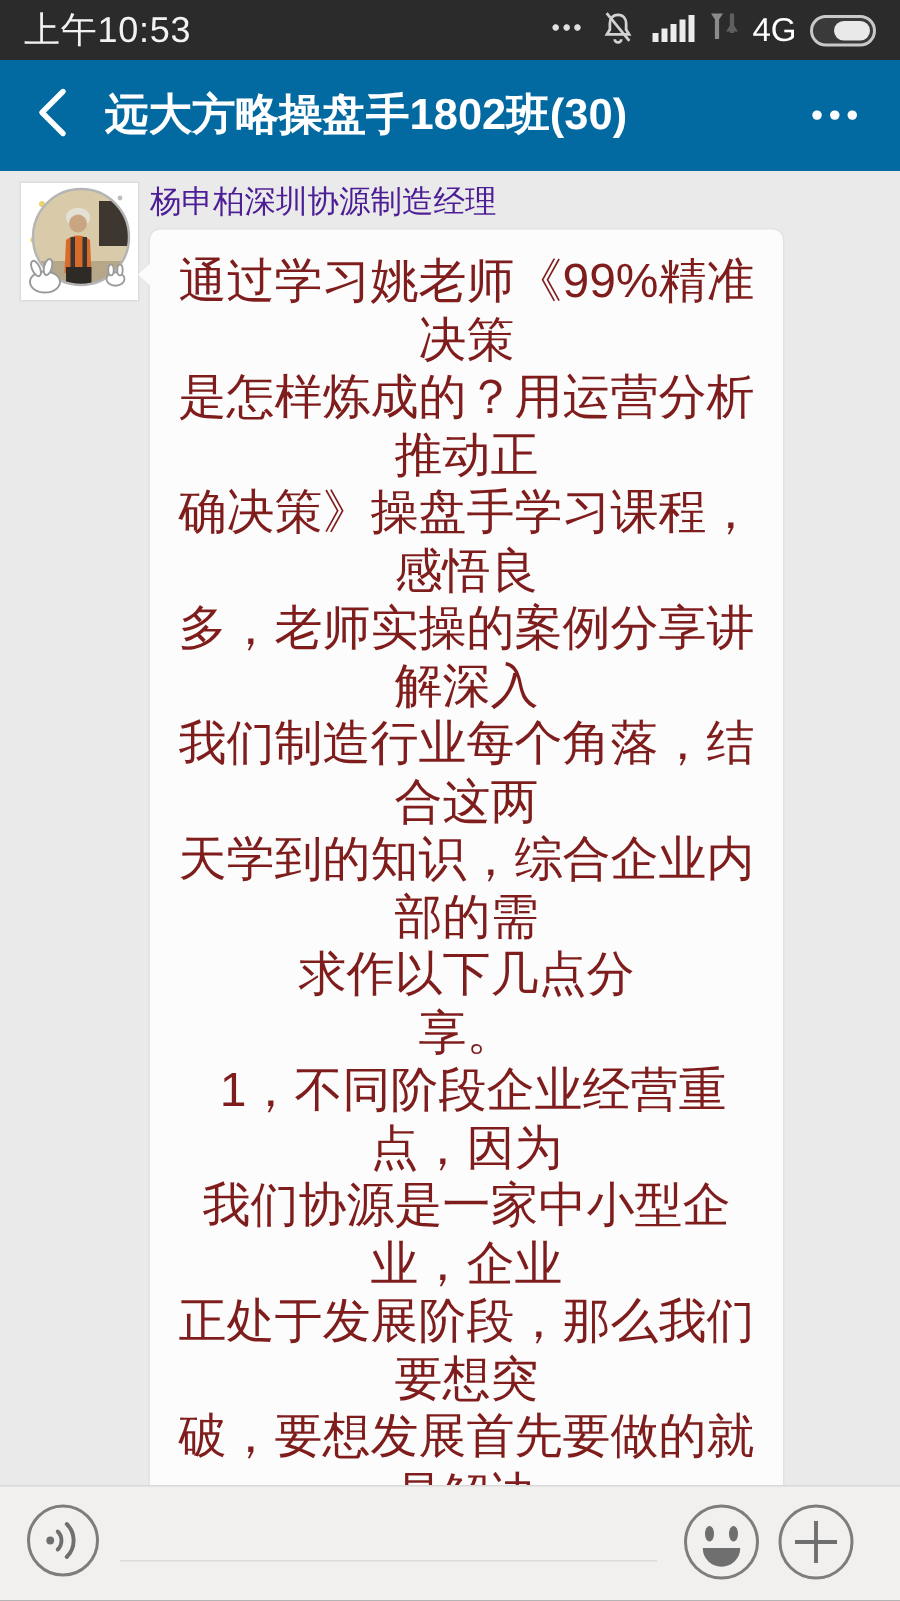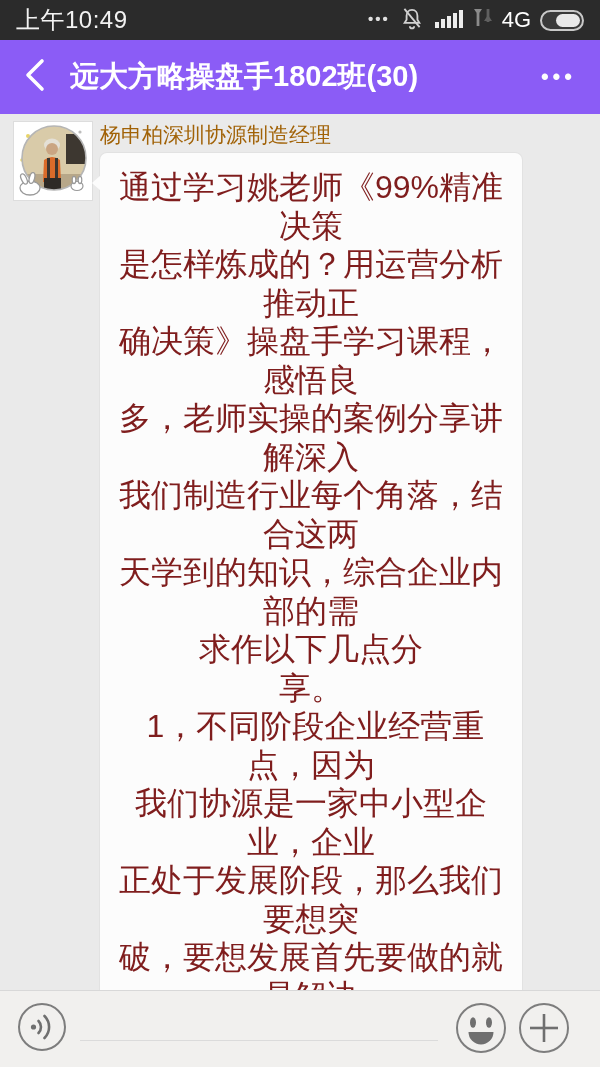--- a/index.html
+++ b/index.html
@@ -17,32 +17,32 @@
   .status-time{ font-size:24px; letter-spacing:.5px; }
   .status-right{ margin-left:auto; display:flex; align-items:center; gap:9px; }
   .status-more{ font-size:15px; color:#e0e0e0; letter-spacing:2px; font-weight:bold; transform:translateY(-2px); }
   .net-label{ font-size:22px; color:#ffffff; }
   .battery{ width:44px; height:21px; border:2px solid #c9c9c9; border-radius:11px;
     position:relative; background:#3a3a3a; overflow:hidden; }
   .battery-fill{ position:absolute; right:2px; top:2px; bottom:2px; width:60%;
     background:#e9e9e9; border-radius:7px; }
   
   .nav-bar{
-    height:74px; background:#8b5cf6; display:flex; align-items:center;
+    height:74px; background:#0369a1; display:flex; align-items:center;
     padding:0 22px; color:#fff;
   }
   .nav-title{ font-size:29px; font-weight:bold; margin-left:22px; white-space:nowrap; }
   .nav-menu{ margin-left:auto; font-size:22px; font-weight:bold; letter-spacing:4px;
     color:#fdfdfd; padding:6px 2px; }
   
   .chat-area{ position:relative; height:876px; background:#eaeaea; overflow:hidden; }
   .message-row{ position:absolute; top:8px; left:14px; right:10px; display:flex; }
   .avatar{ width:78px; height:78px; flex:0 0 78px; background:#fff; box-shadow:0 0 0 1px #ddd; }
   .msg-col{ margin-left:8px; flex:1; }
-  .sender-name{ font-size:21px; color:#a16207; line-height:26px; height:26px; white-space:nowrap; }
+  .sender-name{ font-size:21px; color:#4c1d95; line-height:26px; height:26px; white-space:nowrap; }
   .bubble{
     position:relative; margin-top:5px; width:422px; background:#fcfcfc;
     border-radius:7px; padding:15px 11px 12px 11px;
     box-shadow:0 0 0 1px rgba(0,0,0,0.03);
   }
   .bubble-tail{
     position:absolute; left:-8px; top:22px; width:0; height:0;
     border-top:8px solid transparent; border-bottom:8px solid transparent;
     border-right:9px solid #fcfcfc;
   }
@@ -64,21 +64,21 @@
   }
   .emoji-btn{ left:455px; top:11px; }
   .plus-btn{ left:518px; top:11px; }
 </style>
 </head>
 <body>
 
 <div class="screen">
 
   <div class="status-bar">
-    <span class="status-time">上午10:49</span>
+    <span class="status-time">上午10:53</span>
     <div class="status-right">
       <span class="status-more">•••</span>
       <span>
         <svg width="26" height="26" viewBox="0 0 24 24" fill="none" stroke="#d2d2d2" stroke-width="1.7">
           <path d="M12 4.5 C8.6 4.5 7 7.2 7 10 v3.6 l-1.8 2.9 h13.6 L17 13.6 V10 C17 7.2 15.4 4.5 12 4.5 Z"></path>
           <path d="M10 19.5 a2 2 0 0 0 4 0"></path>
           <line x1="5" y1="3.5" x2="19" y2="20.5"></line>
         </svg>
       </span>
       <span>

